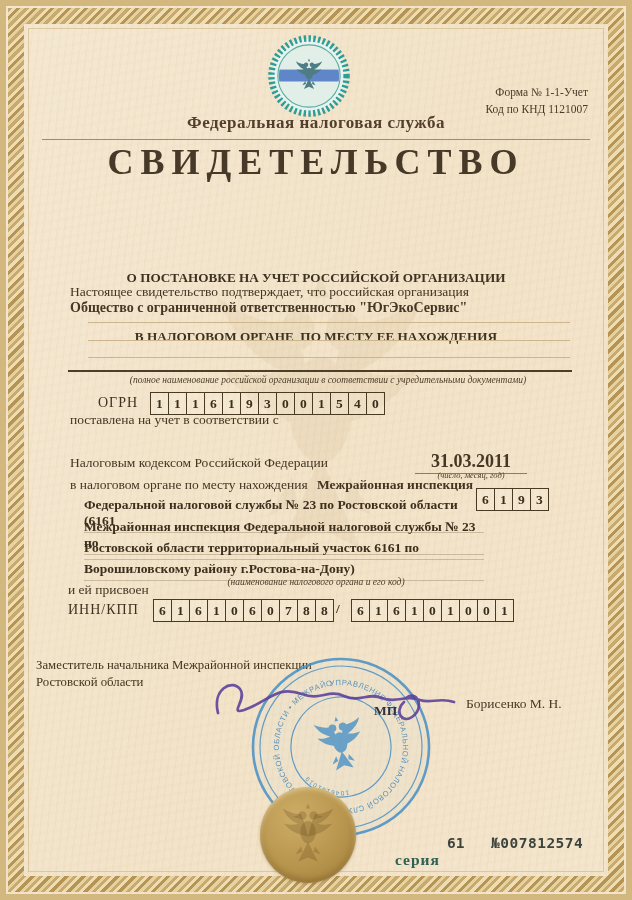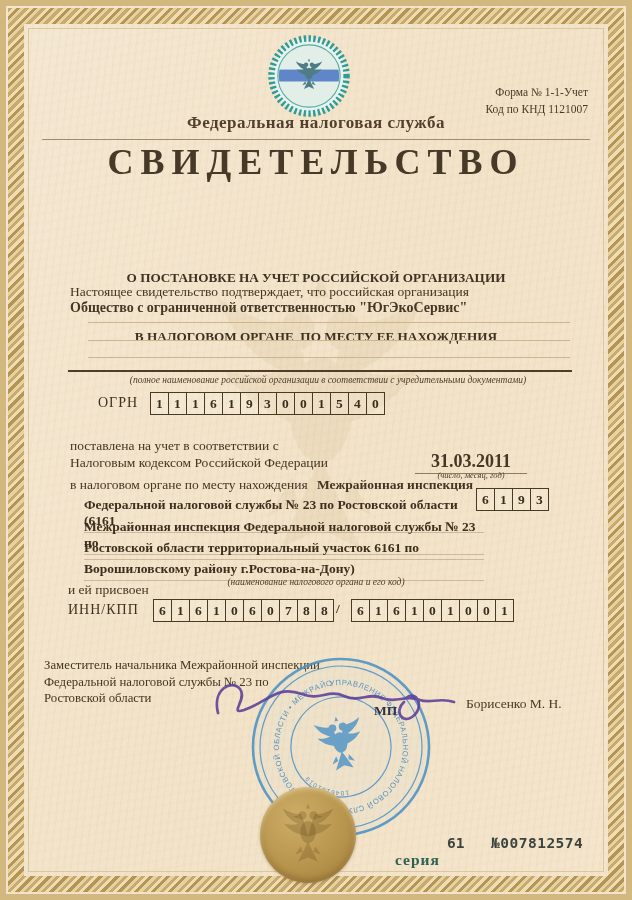--- a/index.html
+++ b/index.html
@@ -35,21 +35,21 @@
     display:flex;align-items:center;justify-content:center;
     font-size:13.5px;font-weight:bold;color:#3a2e1c;background:rgba(255,252,245,.15);}
   .body-text{font-size:13.5px;color:#433522;}
   .bold{font-weight:bold;}
   .date-val{left:415px;top:451px;width:112px;text-align:center;font-weight:bold;font-size:18px;
     border-bottom:1px solid #8d7c5d;padding-bottom:1px;}
   .date-caption{left:405px;top:470px;width:132px;text-align:center;font-style:italic;font-size:8.5px;color:#4a3b28;}
   .auth-line{left:68px;width:400px;font-weight:bold;font-size:13.5px;
     border-bottom:1px solid rgba(125,100,65,.32);padding-bottom:3px;color:#3c2f1e;margin-left:16px;}
   .auth-caption{top:577px;font-style:italic;font-size:9.5px;color:#4a3b28;}
-  .sign-title{left:44px;top:657px;font-size:12.8px;line-height:1.3;color:#43351f;}
+  .sign-title{left:36px;top:657px;font-size:12.8px;line-height:1.3;color:#43351f;}
   .mp{left:374px;top:703px;font-weight:bold;font-size:13.5px;color:#30313f;}
   .official-name{left:466px;top:696px;font-size:13.5px;color:#4a3b28;}
   .stamp-wrap{left:245px;top:651px;width:192px;height:192px;opacity:.88;}
   .sig-wrap{left:208px;top:667px;width:256px;height:72px;}
   .gold-seal{left:260px;top:787px;width:96px;height:96px;border-radius:50%;
     background:radial-gradient(circle at 38% 32%,#cdad67 0%,#b8954d 55%,#a07d3a 100%);
     box-shadow:inset 0 2px 5px rgba(255,240,200,.55), inset 0 -3px 6px rgba(90,60,15,.4), 0 1px 3px rgba(120,90,40,.35);}
   .gold-seal svg{position:absolute;left:13px;top:13px;}
   .series-label{left:395px;top:835px;font-weight:bold;font-size:15.5px;letter-spacing:1px;color:#2e6152;margin-top:16px;}
   .series-val{left:447px;top:835px;font-family:"DejaVu Sans Mono",monospace;font-weight:bold;font-size:14.5px;color:#3c443e;}
@@ -129,21 +129,21 @@
       <span class="digit-box">9</span>
       <span class="digit-box">3</span>
       <span class="digit-box">0</span>
       <span class="digit-box">0</span>
       <span class="digit-box">1</span>
       <span class="digit-box">5</span>
       <span class="digit-box">4</span>
       <span class="digit-box">0</span>
     </div>
 
-  <div class="abs body-text" style="left:70px;top:438px">поставлена на учет в соответствии с</div>
+  <div class="abs body-text" style="left:70px;top:412px">поставлена на учет в соответствии с</div>
   <div class="abs body-text" style="left:70px;top:455px">Налоговым кодексом Российской Федерации</div>
   <div class="abs date-val">31.03.2011</div>
   <div class="abs date-caption">(число, месяц, год)</div>
 
   <div class="abs body-text" style="left:70px;top:477px">
     <span>в налоговом органе по месту нахождения</span>
     <span class="bold" style="margin-left:6px">Межрайонная инспекция</span>
   </div>
   <div class="abs auth-line" style="top:497px">Федеральной налоговой службы № 23 по Ростовской области (6161</div>
   <div class="abs auth-line" style="top:519px">Межрайонная инспекция Федеральной налоговой службы № 23 по</div>
@@ -180,21 +180,20 @@
       <span class="digit-box">1</span>
       <span class="digit-box">0</span>
       <span class="digit-box">1</span>
       <span class="digit-box">0</span>
       <span class="digit-box">0</span>
       <span class="digit-box">1</span>
     </div>
 
   <div class="abs sign-title">
     <div>Заместитель начальника Межрайонной инспекции</div>
-    <div>Федеральной налоговой службы № 23 по</div>
     <div>Ростовской области</div>
   </div>
 
   <svg class="abs stamp-wrap" viewBox="0 0 192 192">
     <g transform="rotate(-10 96 96)">
       <circle cx="96" cy="96" r="88" fill="rgba(150,195,230,.05)" stroke="#4c92c6" stroke-width="2.6"></circle>
       <circle cx="96" cy="96" r="81" fill="none" stroke="#4c92c6" stroke-width="1.2"></circle>
       <circle cx="96" cy="96" r="50" fill="none" stroke="#4c92c6" stroke-width="1.2"></circle>
       <defs>
         <path id="stampArc" d="M 96 34 A 62 62 0 1 1 95.99 34"></path>

